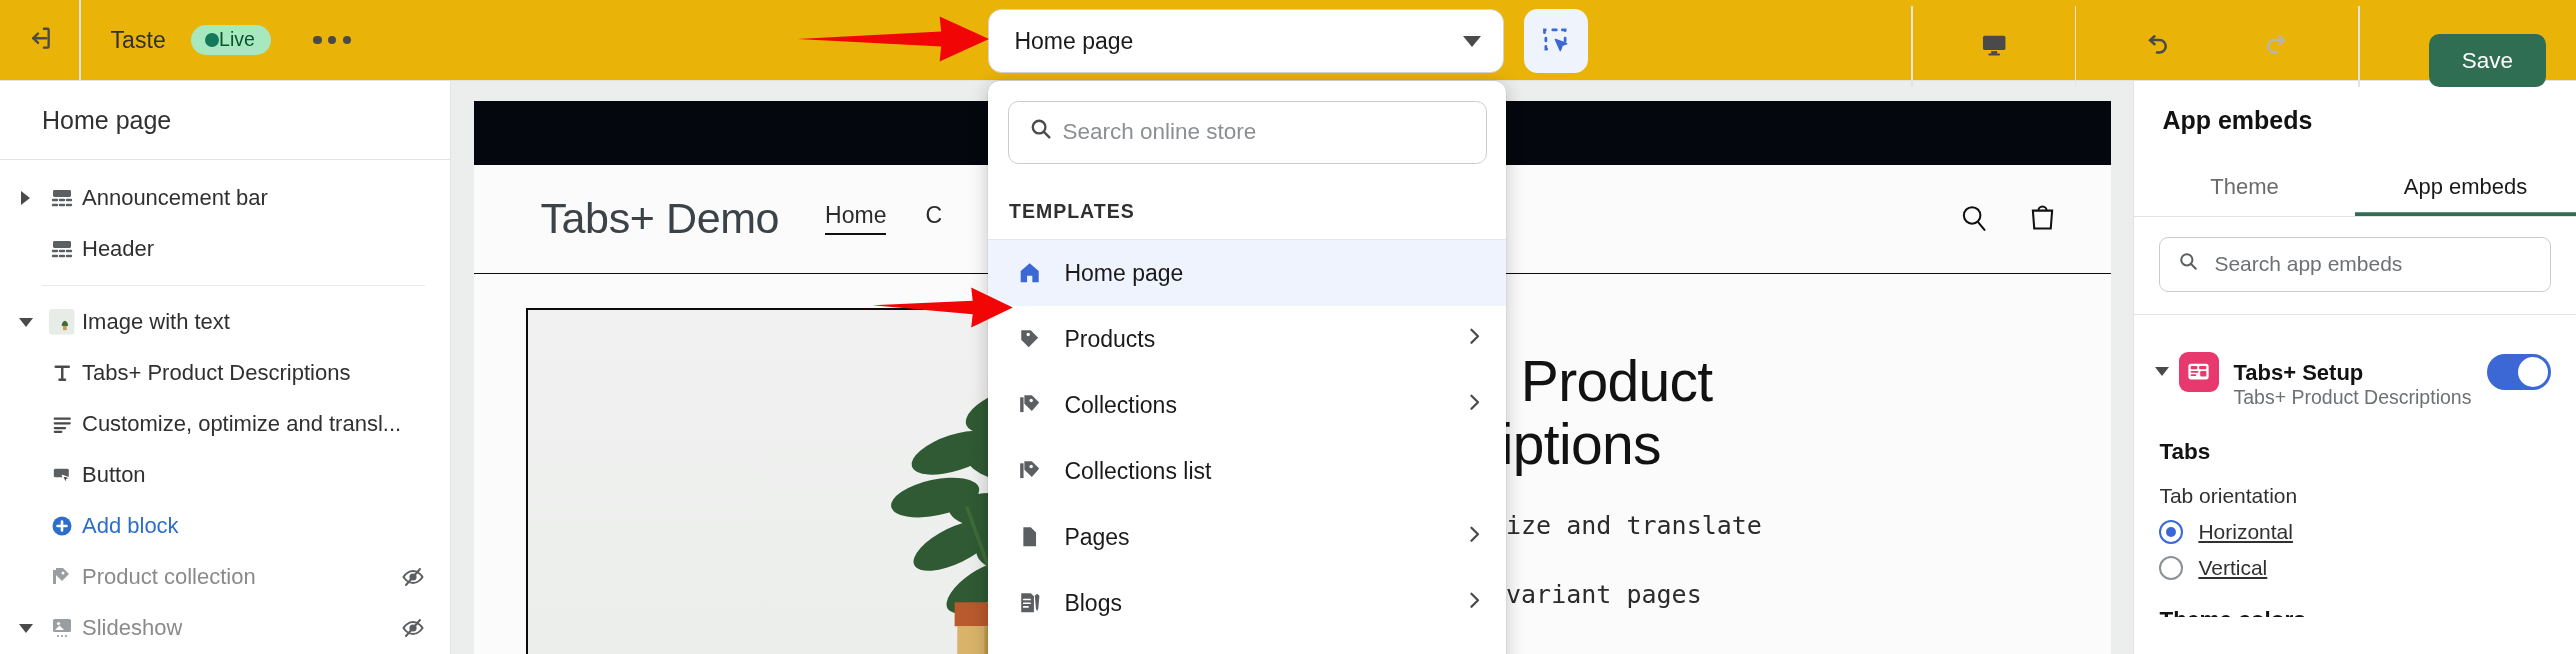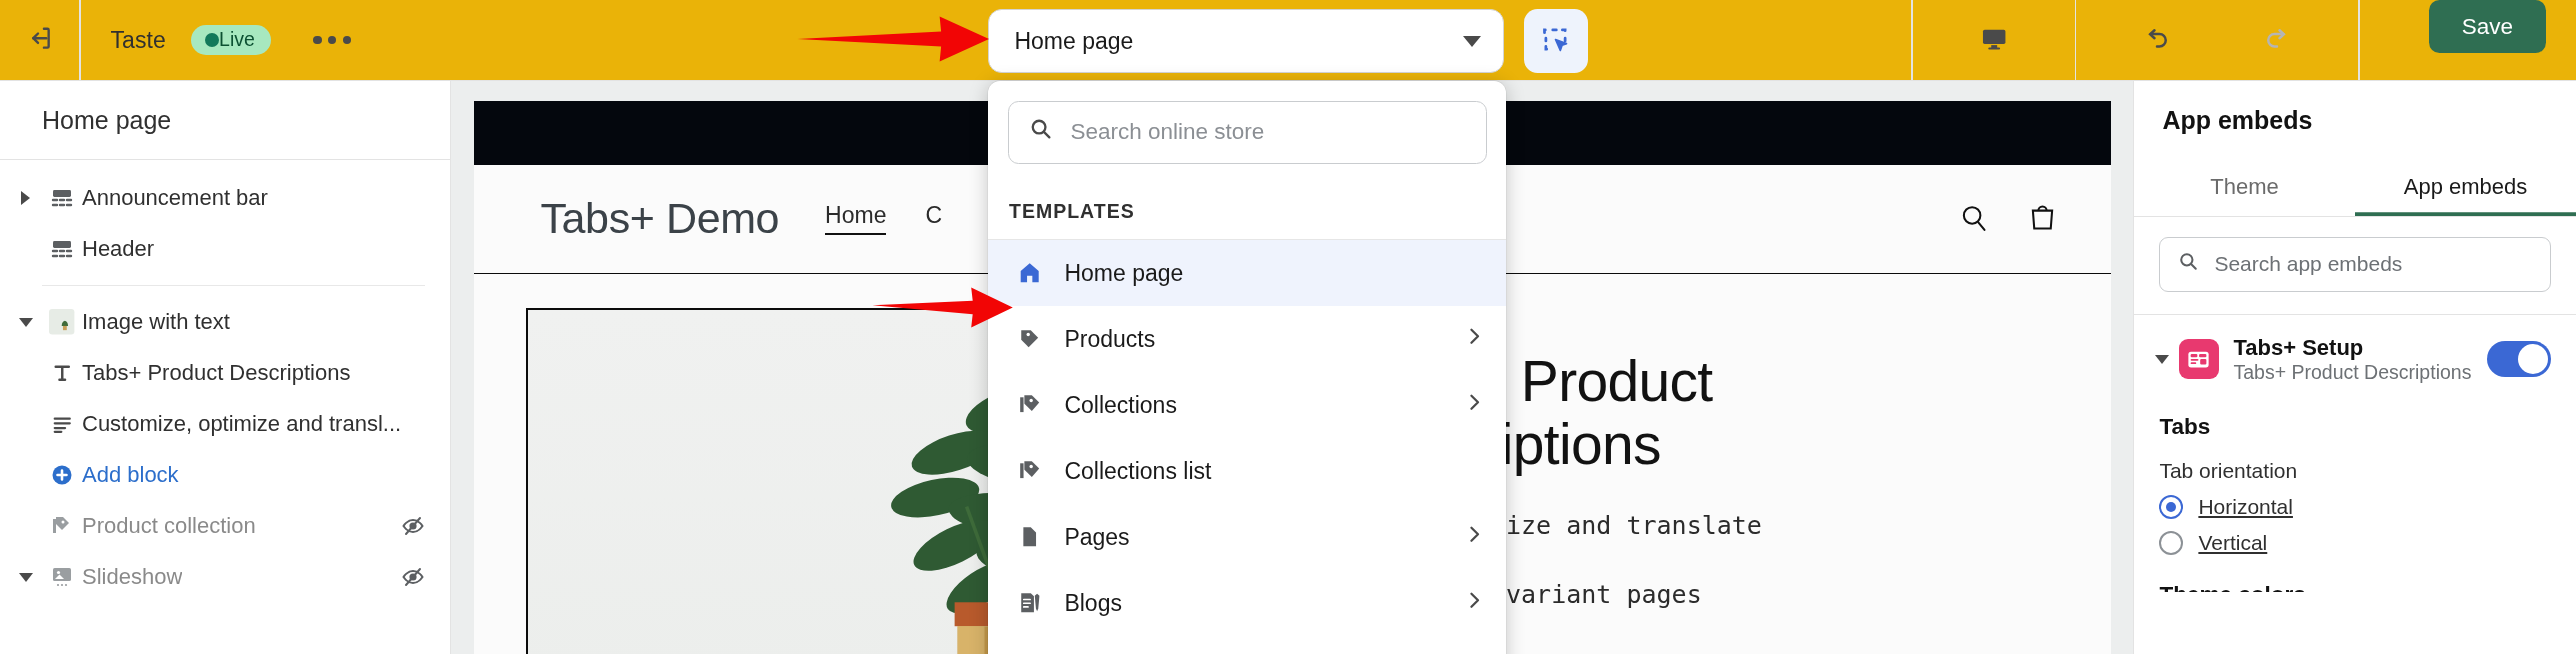--- a/index.html
+++ b/index.html
@@ -51,21 +51,21 @@
     width: 0; height: 0; border-left: 9.7px solid transparent; border-right: 9.7px solid transparent;
     border-top: 11.2px solid #4a4a4a;
   }
   .select-region-btn {
     width: 64px; height: 64px; border-radius: 13.5px; background: #eef3fc;
     display: flex; align-items: center; justify-content: center;
   }
 
   .tb-right {
     position: absolute; right: 0; top: 0; height: 87px;
-    display: flex; align-items: flex-start; gap: 42px;
+    display: flex; align-items: flex-end; gap: 42px;
   }
   .tb-icon-btn { width: 78px; height: 81px; display: flex; align-items: center; justify-content: center; }
   .save-btn {
     margin: 0 30px 0 27px;
     background: #2f6e52; color: #fff;
     font-size: 22.5px; border-radius: 10.5px;
     padding: 13.5px 33px; border: none;
     font-family: "Liberation Sans", sans-serif;
   }
 
@@ -146,21 +146,21 @@
     height: 55px; border: 1.5px solid #c9cccf; border-radius: 9px;
     display: flex; align-items: center; gap: 15px; padding: 0 16.5px;
     font-size: 21px; color: #6d7175;
   }
   .embed-row { display: flex; align-items: center; padding: 19.5px 25.4px 16.5px 10.5px; gap: 0; }
   .embed-twisty { width: 34px; display: flex; justify-content: center; }
   .embed-icon {
     width: 40px; height: 40px; border-radius: 9px; background: #e8396f;
     display: flex; align-items: center; justify-content: center; flex: 0 0 40px;
   }
-  .embed-text { margin-left: 15px; }
+  .embed-text { margin-left: 15px; margin-top: 25px; }
   .embed-title { font-size: 22px; font-weight: bold; color: #121212; }
   .embed-sub { font-size: 19.5px; color: #6d7175; margin-top: 2.2px; }
   .toggle {
     margin-left: auto; width: 64px; height: 36px; border-radius: 18px; background: #3b68d4;
     position: relative; flex: 0 0 64px;
   }
   .toggle .knob { position: absolute; right: 3px; top: 3px; width: 30px; height: 30px; border-radius: 50%; background: #fff; }
   .rp-section { padding: 13.5px 25.4px 0; }
   .rp-section-title { font-size: 22.5px; font-weight: bold; color: #121212; margin-bottom: 19.5px; }
   .rp-field-label { font-size: 21px; color: #303030; margin-bottom: 12px; }
@@ -174,21 +174,21 @@
   
   .dropdown {
     position: absolute; left: 988px; top: 81px; width: 518px;
     background: #fff; border-radius: 12px;
     box-shadow: 0 3px 19.5px rgba(0,0,0,.22), 0 0 0 0.7px rgba(0,0,0,.06);
     z-index: 60; overflow: hidden;
   }
   .dd-searchwrap { padding: 19.5px 19.5px 21px; }
   .dd-search {
     height: 63px; border: 1.5px solid #c9cccf; border-radius: 10.5px;
-    display: flex; align-items: center; gap: 17px; padding: 0 19.5px;
+    display: flex; align-items: center; gap: 9px; padding: 0 19.5px;
     font-size: 22.5px; color: #8b8f94;
   }
   .dd-group { padding: 15px 21px 16.5px; font-size: 19.5px; letter-spacing: 1px; color: #303030; font-weight: bold; border-bottom: 1.5px solid #e6e6e6; }
   .dd-item {
     height: 66px; display: flex; align-items: center;
     padding: 0 21px 0 27px; gap: 21px; font-size: 23px; color: #1a1a1a;
   }
   .dd-item.selected { background: #eff3fd; }
   .dd-ico { width: 28.4px; flex: 0 0 28.4px; display: flex; align-items: center; justify-content: center; }
   .dd-chev { margin-left: auto; }
@@ -332,20 +332,29 @@
 
         <div class="sb-row indent1">
           <span class="sb-icon">
             <svg width="22.5" height="22.5" viewBox="0 0 24 24">
                 <path d="M4 6h16M4 11h16M4 16h11M4 20h7" stroke="#4a4a4a" stroke-width="2.4" stroke-linecap="round"></path>
               </svg>
           </span>
           <span class="sb-label">Customize, optimize and transl...</span>
         </div>
 
+        <div class="sb-row indent1">
+          <span class="sb-icon">
+            <svg width="22.5" height="22.5" viewBox="0 0 24 24">
+                <rect x="3" y="5" width="16" height="9" rx="1.6" fill="#5c5f62"></rect>
+                <path d="M12 12l8 3-3.2 1.2L15.5 20z" fill="#4a4a4a" stroke="#fff" stroke-width="1.2" stroke-linejoin="round"></path>
+              </svg>
+          </span>
+          <span class="sb-label">Button</span>
+        </div>
 
         <div class="sb-row indent1">
           <span class="sb-icon">
             <svg width="24" height="24" viewBox="0 0 24 24">
                 <circle cx="12" cy="12" r="9.5" fill="#2c6ecb"></circle>
                 <path d="M12 7.5v9M7.5 12h9" stroke="#fff" stroke-width="2.6" stroke-linecap="round"></path>
               </svg>
           </span>
           <span class="sb-label link">Add block</span>
         </div>

